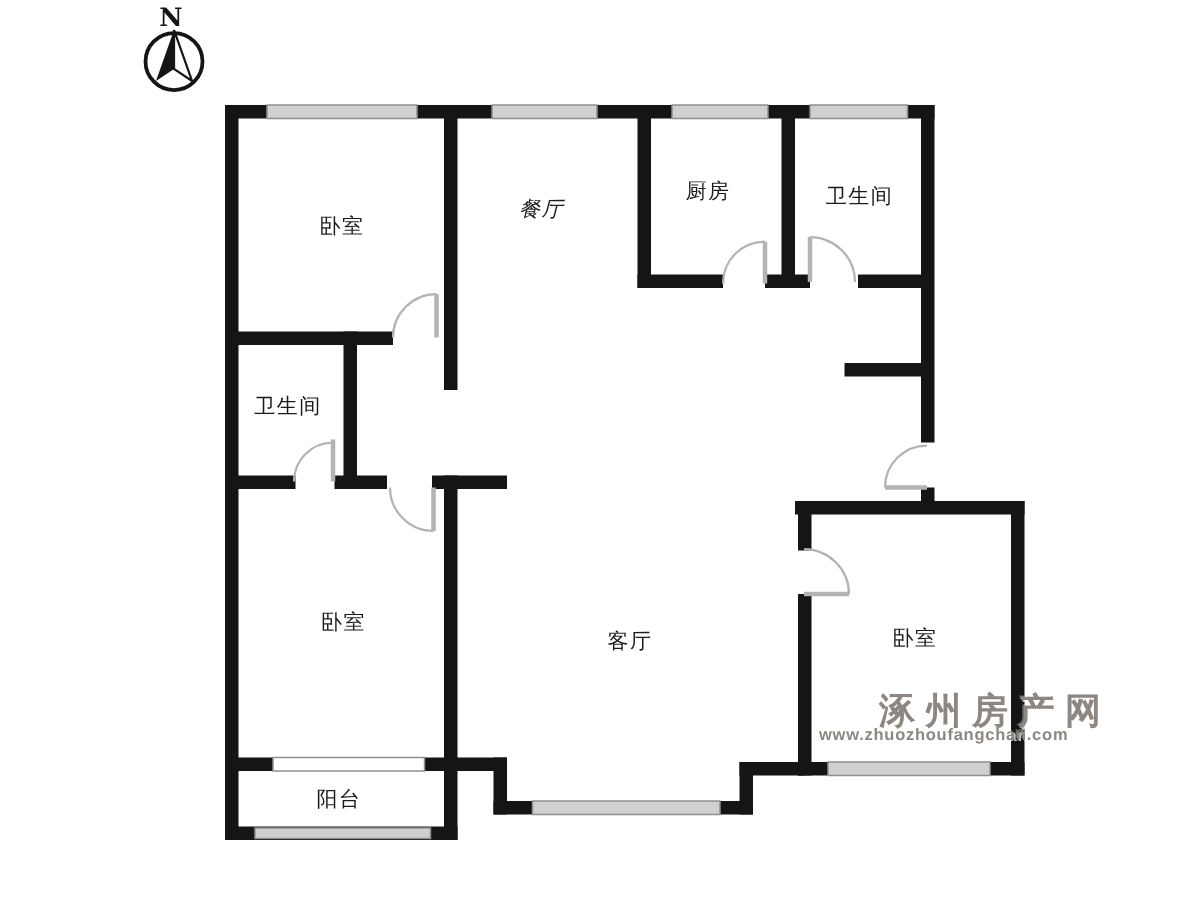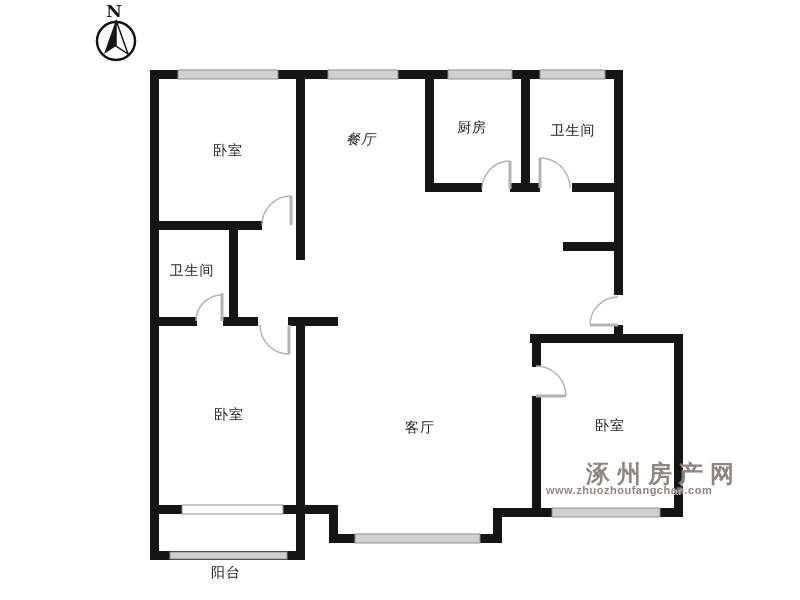--- a/index.html
+++ b/index.html
@@ -89,16 +89,16 @@
 </svg>
 
 <div class="room-label" style="left:228px;top:151px;">卧室</div>
 <div class="room-label" style="left:361px;top:140px;font-style:italic;">餐厅</div>
 <div class="room-label" style="left:472px;top:128px;font-family:Liberation Mono, monospace;">厨房</div>
 <div class="room-label" style="left:573px;top:131px;">卫生间</div>
 <div class="room-label" style="left:192px;top:271px;">卫生间</div>
 <div class="room-label" style="left:229px;top:415px;">卧室</div>
 <div class="room-label" style="left:420px;top:428px;">客厅</div>
 <div class="room-label" style="left:610px;top:426px;">卧室</div>
-<div class="room-label" style="left:226px;top:533px;margin-top:40px;">阳台</div>
+<div class="room-label" style="left:226px;top:533px;">阳台</div>
 
 <div id="wm-name" class="watermark">涿州房产网</div>
 <div id="wm-url" class="watermark">www.zhuozhoufangchan.com</div>
 
 </body></html>

